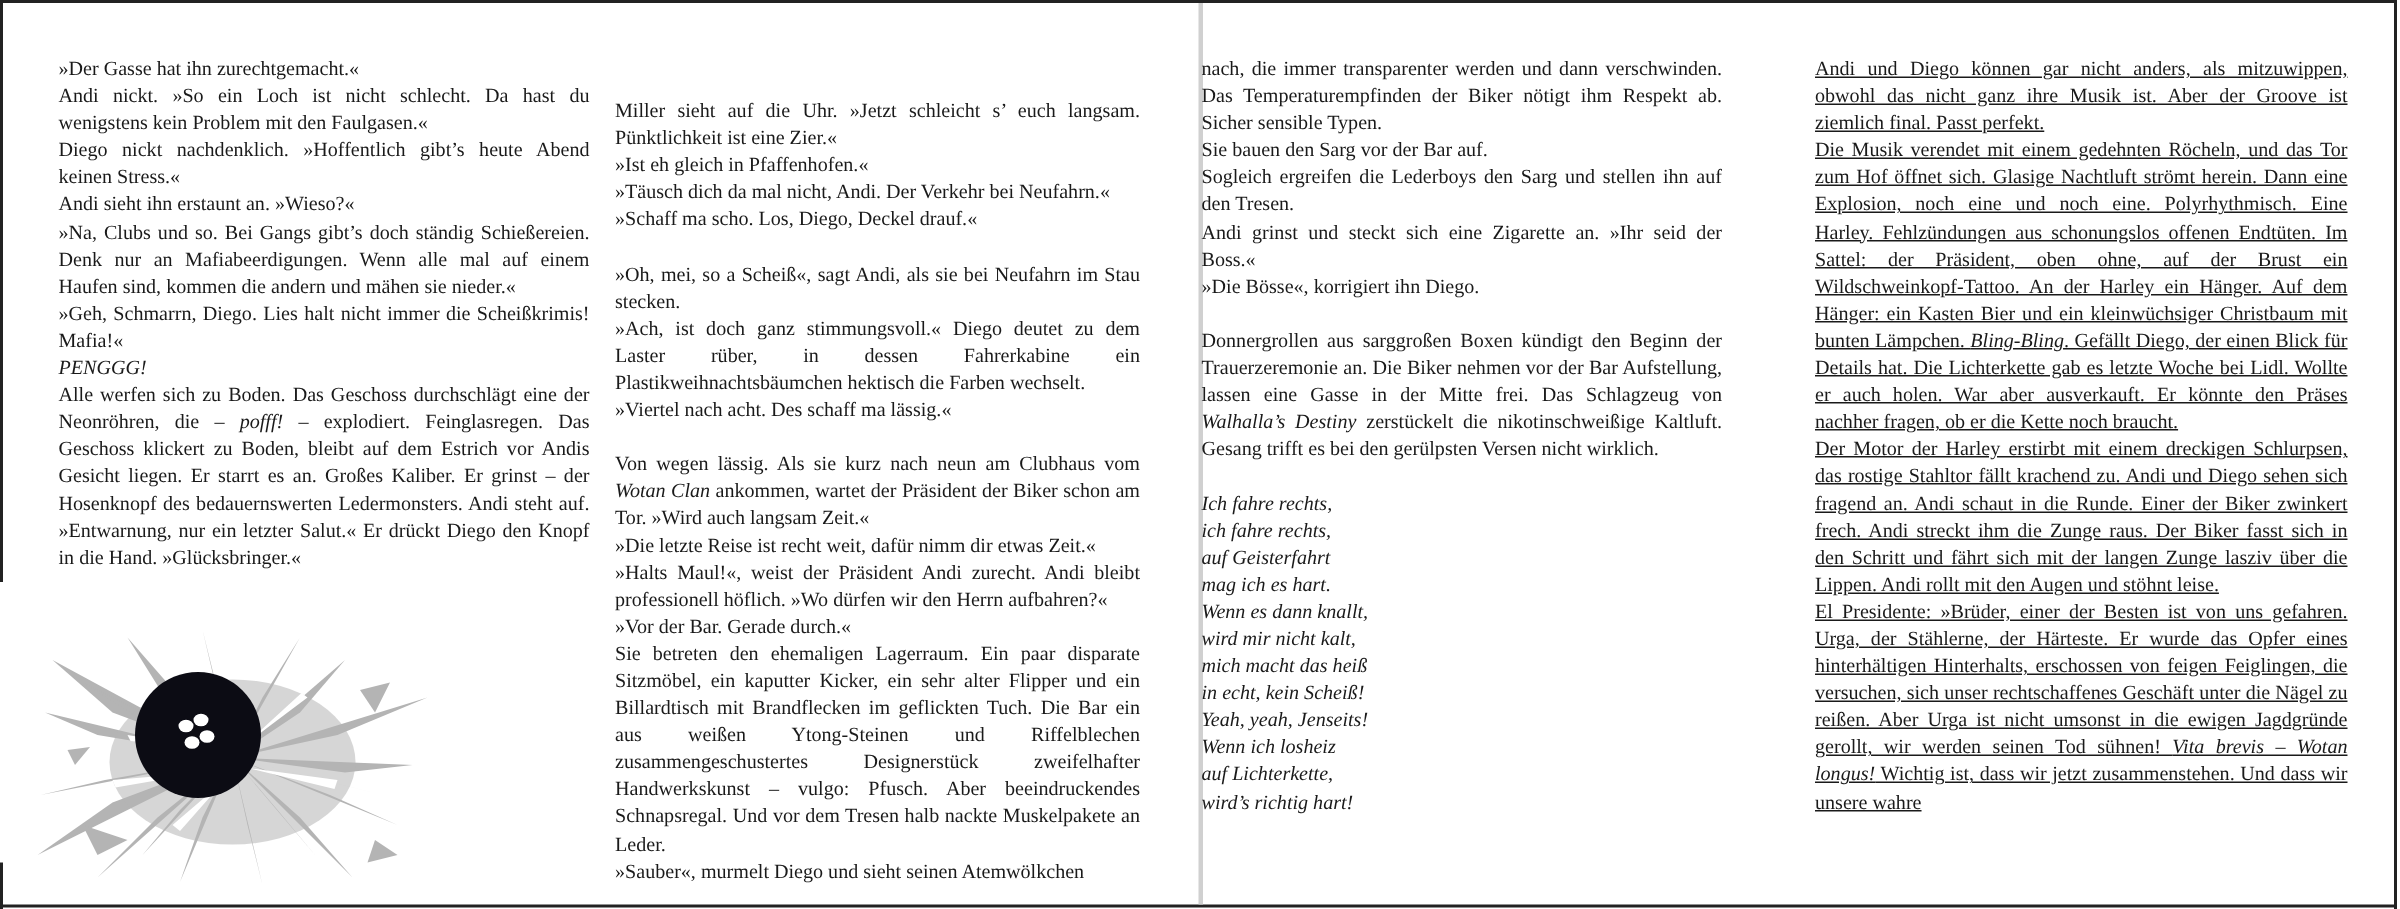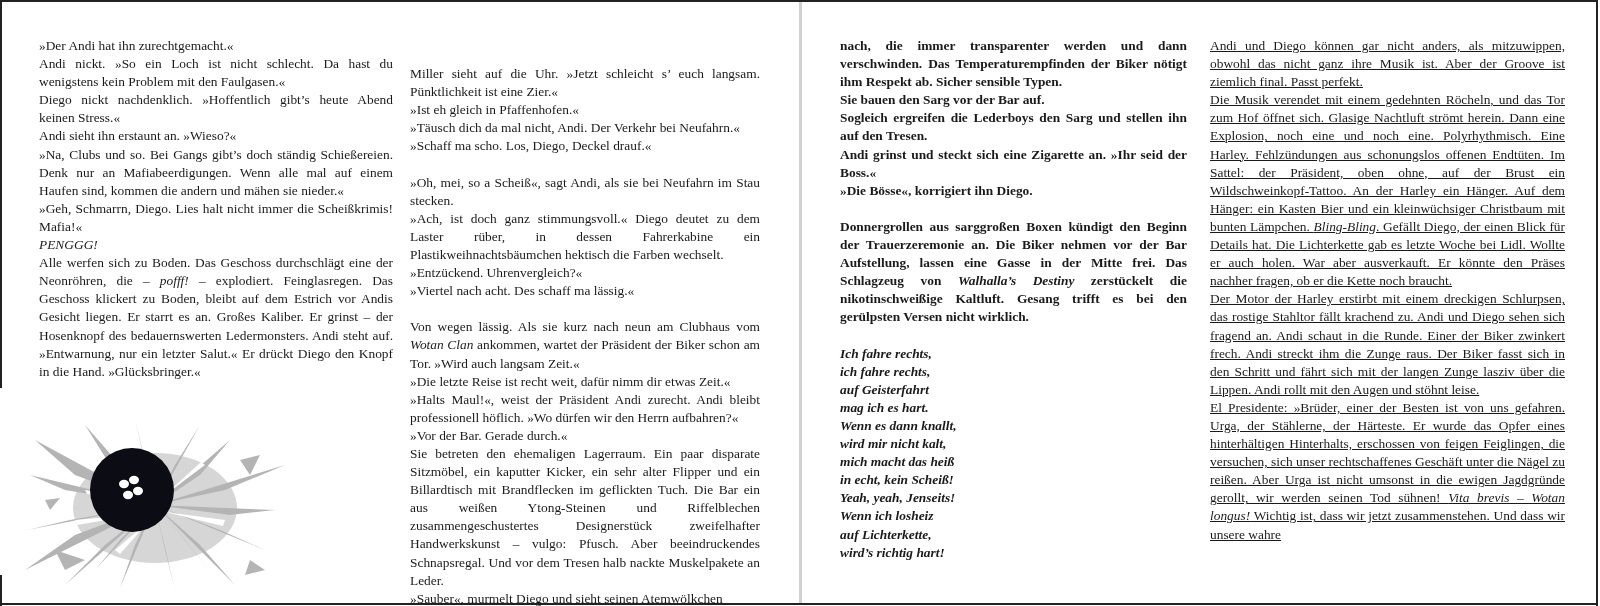--- a/index.html
+++ b/index.html
@@ -11,55 +11,54 @@
   .frame-left-a { position: absolute; left: 0; top: 0; width: 0; height: 388px; border-left: 2px solid #222; }
   .frame-left-b { position: absolute; left: 0; top: 575px; width: 0; height: 31px; border-left: 2px solid #222; }
   .gutter { position: absolute; left: 799px; top: 2px; width: 3px; height: 601px; background: #d0d0d0; }
 
   .col { position: absolute; font-size: 13.4px; line-height: 18.1px; text-align: justify; hyphens: manual; }
   .col p { margin: 0; }
   .col .gap { height: 18.1px; }
   .col i, .col em { font-style: italic; }
   #col1 { left: 39px; top: 37px; width: 354px; }
   #col2 { left: 410px; top: 37px; width: 350px; margin-top: 28px; }
-  #col3 { left: 840px; top: 37px; width: 347px; font-weight: bold; }
+  #col3 { left: 801px; top: 37px; width: 347px; }
   #col4 { left: 1210px; top: 37px; width: 355px; text-decoration: underline; }
   .verse p { font-style: italic; text-align: left; }
 
   .illustration { position: absolute; left: 25px; top: 420px; width: 260px; height: 170px; }
 </style>
 </head>
 <body>
 
 <div class="frame-top"></div>
 <div class="frame-bottom"></div>
 <div class="frame-right"></div>
 <div class="frame-left-a"></div>
 <div class="frame-left-b"></div>
 <div class="gutter"></div>
 
 <div id="col1" class="col">
-    <p>»Der Andi hat ihn zurechtgemacht.«</p>
+    <p>»Der Gasse hat ihn zurechtgemacht.«</p>
     <p>Andi nickt. »So ein Loch ist nicht schlecht. Da hast du wenigstens kein Problem mit den Faulgasen.«</p>
     <p>Diego nickt nachdenklich. »Hoffentlich gibt’s heute Abend keinen Stress.«</p>
     <p>Andi sieht ihn erstaunt an. »Wieso?«</p>
     <p>»Na, Clubs und so. Bei Gangs gibt’s doch ständig Schießereien. Denk nur an Mafiabeerdigungen. Wenn alle mal auf einem Haufen sind, kommen die andern und mähen sie nieder.«</p>
     <p>»Geh, Schmarrn, Diego. Lies halt nicht immer die Scheißkrimis! Mafia!«</p>
     <p style="font-style: italic;">PENGGG!</p>
     <p><span>Alle werfen sich zu Boden. Das Geschoss durchschlägt eine der Neonröhren, die – </span><i>pofff!</i><span> – explodiert. Feinglasregen. Das Geschoss klickert zu Boden, bleibt auf dem Estrich vor Andis Gesicht liegen. Er starrt es an. Großes Kaliber. Er grinst – der Hosenknopf des bedauernswerten Ledermonsters. Andi steht auf. »Entwarnung, nur ein letzter Salut.« Er drückt Diego den Knopf in die Hand. »Glücksbringer.«</span></p>
   </div>
 <div id="col2" class="col">
     <p>Miller sieht auf die Uhr. »Jetzt schleicht s’ euch langsam. Pünktlichkeit ist eine Zier.«</p>
     <p>»Ist eh gleich in Pfaffenhofen.«</p>
     <p>»Täusch dich da mal nicht, Andi. Der Verkehr bei Neufahrn.«</p>
     <p>»Schaff ma scho. Los, Diego, Deckel drauf.«</p>
     <div class="gap"></div>
     <p>»Oh, mei, so a Scheiß«, sagt Andi, als sie bei Neufahrn im Stau stecken.</p>
     <p>»Ach, ist doch ganz stimmungsvoll.« Diego deutet zu dem Laster rüber, in dessen Fahrerkabine ein Plastikweihnachtsbäumchen hektisch die Farben wechselt.</p>
-    <p>»Entzückend. Uhrenvergleich?«</p>
     <p>»Viertel nach acht. Des schaff ma lässig.«</p>
     <div class="gap"></div>
     <p><span>Von wegen lässig. Als sie kurz nach neun am Clubhaus vom </span><i>Wotan Clan</i><span> ankommen, wartet der Präsident der Biker schon am Tor. »Wird auch langsam Zeit.«</span></p>
     <p>»Die letzte Reise ist recht weit, dafür nimm dir etwas Zeit.«</p>
     <p>»Halts Maul!«, weist der Präsident Andi zurecht. Andi bleibt professionell höflich. »Wo dürfen wir den Herrn aufbahren?«</p>
     <p>»Vor der Bar. Gerade durch.«</p>
     <p>Sie betreten den ehemaligen Lagerraum. Ein paar disparate Sitzmöbel, ein kaputter Kicker, ein sehr alter Flipper und ein Billardtisch mit Brandflecken im geflickten Tuch. Die Bar ein aus weißen Ytong-Steinen und Riffelblechen zusammengeschustertes Designerstück zweifelhafter Handwerkskunst – vulgo: Pfusch. Aber beeindruckendes Schnapsregal. Und vor dem Tresen halb nackte Muskelpakete an Leder.</p>
     <p>»Sauber«, murmelt Diego und sieht seinen Atemwölkchen</p>
   </div>
 <div id="col3" class="col">

